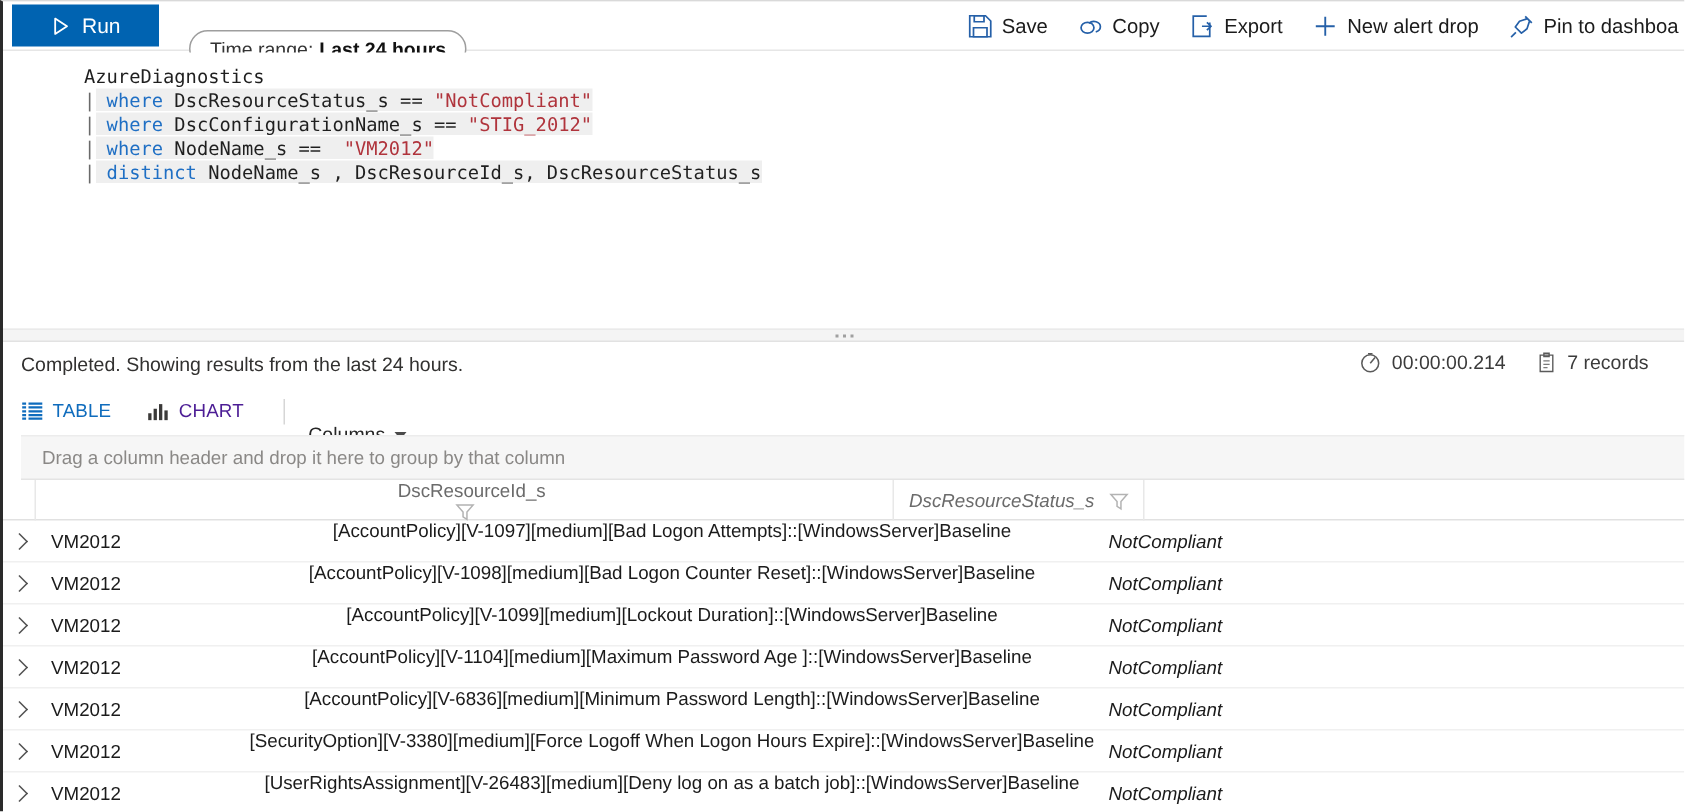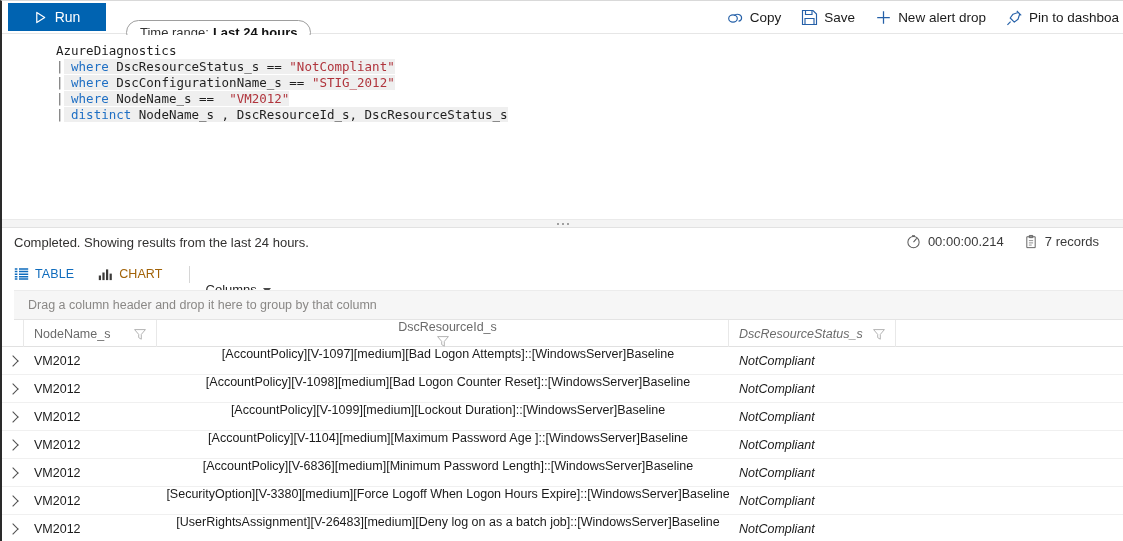--- a/index.html
+++ b/index.html
@@ -144,21 +144,21 @@
   }
   .vtab {
     display: flex; align-items: center; gap: 6px;
     font-size: 12.5px;
     padding: 0 10px 0 0;
     margin-right: 14px;
     cursor: pointer; user-select: none;
     letter-spacing: 0.1px;
   }
   .vtab.active { color: #0f6cbd; }
-  .vtab.inactive { color: #a16207; }
+  .vtab.inactive { color: #4c1d95; }
   .vtab svg { display: block; }
   .vsep {
     width: 1px; height: 17px; background: #d6d6d6; margin: 0 16px 0 2px;
   }
   #columns-btn {
     display: flex; align-items: center; gap: 6px;
     font-size: 13px; color: #262626; cursor: pointer; user-select: none; margin-top: 30px;
   }
   .chev-d {
     width: 0; height: 0;
@@ -260,39 +260,48 @@
 
     <div id="time-range">
       <span class="tr-label">Time range:</span>
       <span class="tr-value">Last 24 hours</span>
     </div>
 
     <div id="toolbar-right">
 
       <div class="tb-item">
         <span class="tb-icon">
-          <svg viewBox="0 0 18 17" width="18" height="17">
-            <ellipse cx="6" cy="9.5" rx="4.3" ry="3.6" fill="none" stroke="#2560a8" stroke-width="1.15"></ellipse>
-            <path d="M7 6.6 a4.3 3.6 0 0 1 7.6 2.3 a4.3 3.6 0 0 1 -3.1 3.4" fill="none" stroke="#2560a8" stroke-width="1.15"></path>
-          </svg>
-        </span>
-        <span>Copy</span>
-      </div>
-
-      <div class="tb-item">
-        <span class="tb-icon">
           <svg viewBox="0 0 17 17" width="17" height="17">
             <path d="M1.5 1.5 H12 L15.5 5 V15.5 H1.5 Z" fill="none" stroke="#2560a8" stroke-width="1.15"></path>
             <path d="M4.5 1.5 H11 V5.5 H4.5 Z" fill="none" stroke="#2560a8" stroke-width="1.15"></path>
             <path d="M4 9.5 H13 V15.5 H4 Z" fill="none" stroke="#2560a8" stroke-width="1.15"></path>
           </svg>
         </span>
         <span>Save</span>
       </div>
 
+      <div class="tb-item">
+        <span class="tb-icon">
+          <svg viewBox="0 0 18 17" width="18" height="17">
+            <ellipse cx="6" cy="9.5" rx="4.3" ry="3.6" fill="none" stroke="#2560a8" stroke-width="1.15"></ellipse>
+            <path d="M7 6.6 a4.3 3.6 0 0 1 7.6 2.3 a4.3 3.6 0 0 1 -3.1 3.4" fill="none" stroke="#2560a8" stroke-width="1.15"></path>
+          </svg>
+        </span>
+        <span>Copy</span>
+      </div>
+
+      <div class="tb-item">
+        <span class="tb-icon">
+          <svg viewBox="0 0 17 17" width="17" height="17">
+            <path d="M11.5 1.8 H2.5 V15.2 H13.5 V6" fill="none" stroke="#2560a8" stroke-width="1.15"></path>
+            <path d="M8.3 8.5 H14.2 M11.6 5.9 L14.3 8.5 L11.6 11.1" fill="none" stroke="#2560a8" stroke-width="1.15"></path>
+          </svg>
+        </span>
+        <span>Export</span>
+      </div>
 
       <div class="tb-item">
         <span class="tb-icon">
           <svg viewBox="0 0 17 17" width="17" height="17">
             <path d="M8.5 2.2 V14.8 M2.2 8.5 H14.8" fill="none" stroke="#2560a8" stroke-width="1.25"></path>
           </svg>
         </span>
         <span>New alert drop</span>
       </div>
 
@@ -384,28 +393,20 @@
 
   <div id="group-panel">
     <span>Drag a column header and drop it here to group by that column</span>
   </div>
 
   <div id="grid">
 
     <div id="grid-head">
       <div class="hcell col-exp"></div>
 
-      <div class="hcell col-node">
-        <span class="htxt">NodeName_s</span>
-        <span class="funnel">
-          <svg viewBox="0 0 14 14" width="14" height="14">
-            <path d="M1.6 2.6 H12.4 L8.3 7.4 V12.2 L5.7 10.6 V7.4 Z" fill="none" stroke="#b3b3b3" stroke-width="1"></path>
-          </svg>
-        </span>
-      </div>
 
       <div class="hcell col-res">
         <span class="htxt">DscResourceId_s</span>
         <span class="funnel">
           <svg viewBox="0 0 14 14" width="14" height="14">
             <path d="M1.6 2.6 H12.4 L8.3 7.4 V12.2 L5.7 10.6 V7.4 Z" fill="none" stroke="#b3b3b3" stroke-width="1"></path>
           </svg>
         </span>
       </div>
 

